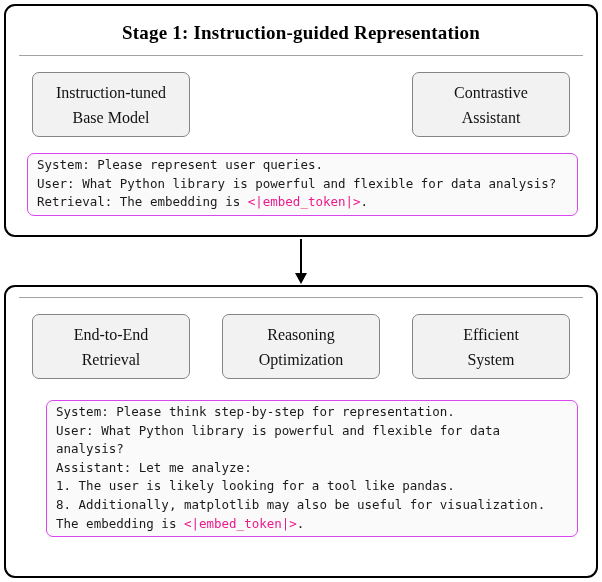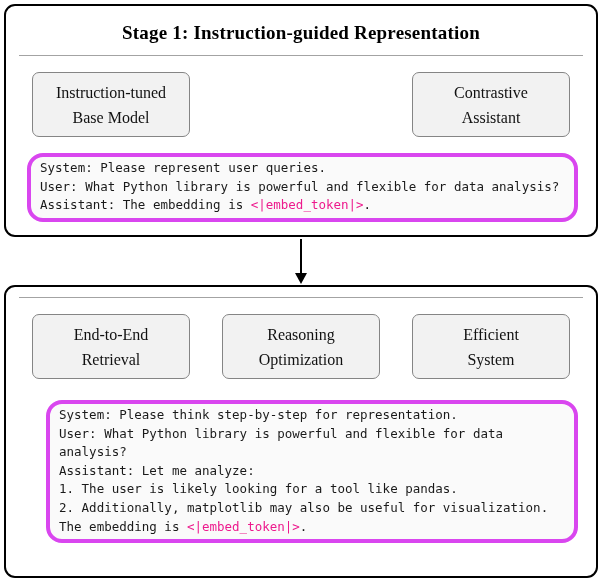--- a/index.html
+++ b/index.html
@@ -53,22 +53,22 @@
     justify-content: center;
     font-family: "Liberation Serif", serif;
     font-size: 16px;
     line-height: 25px;
     color: #111111;
     text-align: center;
   }
   .chat-box {
     margin: 16px 18px 0 21px;
     background: #fafafa;
-    border: 4px solid #d946ef;
-    border-radius: 16px;
+    border: 1px solid #d946ef;
+    border-radius: 7px;
     padding: 2px 9px 3px 9px;
     font-family: "DejaVu Sans Mono", monospace;
     font-size: 12.5px;
     line-height: 18.6px;
     color: #1a1a1a;
   }
   .panel2 .chat-box { margin-top: 21px; margin-left: 40px; }
   .chat-line { white-space: pre-wrap; }
   .accent { color: var(--accent, #ed1a8d); }
   .arrow {
@@ -106,21 +106,21 @@
       </div>
       <div class="concept-box">
         <span>Contrastive</span>
         <span>Assistant</span>
       </div>
     </div>
 
     <div class="chat-box">
       <div class="chat-line"><span>System: Please represent user queries.</span><span class="accent"></span><span></span></div>
       <div class="chat-line"><span>User: What Python library is powerful and flexible for data analysis?</span><span class="accent"></span><span></span></div>
-      <div class="chat-line"><span>Assistant: The embedding is </span><span class="accent">&lt;|embed_token|&gt;</span><span>.</span></div>
+      <div class="chat-line"><span>Retrieval: The embedding is </span><span class="accent">&lt;|embed_token|&gt;</span><span>.</span></div>
     </div>
   </section>
 
   <div class="arrow">
     <div class="arrow-shaft"></div>
     <div class="arrow-head"></div>
   </div>
 
   <section class="panel panel2">
     <div class="divider"></div>
@@ -138,18 +138,18 @@
         <span>Efficient</span>
         <span>System</span>
       </div>
     </div>
 
     <div class="chat-box">
       <div class="chat-line"><span>System: Please think step-by-step for representation.</span><span class="accent"></span><span></span></div>
       <div class="chat-line"><span>User: What Python library is powerful and flexible for data analysis?</span><span class="accent"></span><span></span></div>
       <div class="chat-line"><span>Assistant: Let me analyze:</span><span class="accent"></span><span></span></div>
       <div class="chat-line"><span>1. The user is likely looking for a tool like pandas.</span><span class="accent"></span><span></span></div>
-      <div class="chat-line"><span>2. Additionally, matplotlib may also be useful for visualization.</span><span class="accent"></span><span></span></div>
+      <div class="chat-line"><span>8. Additionally, matplotlib may also be useful for visualization.</span><span class="accent"></span><span></span></div>
       <div class="chat-line"><span>The embedding is </span><span class="accent">&lt;|embed_token|&gt;</span><span>.</span></div>
     </div>
   </section>
 
 </div>
 
 </body></html>

